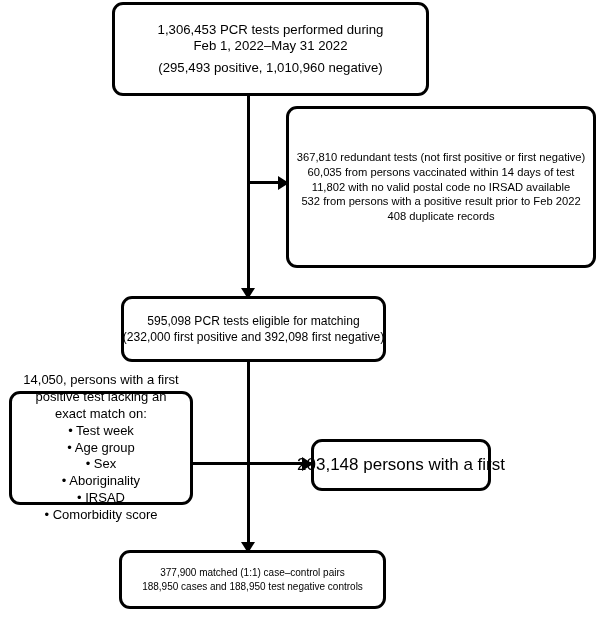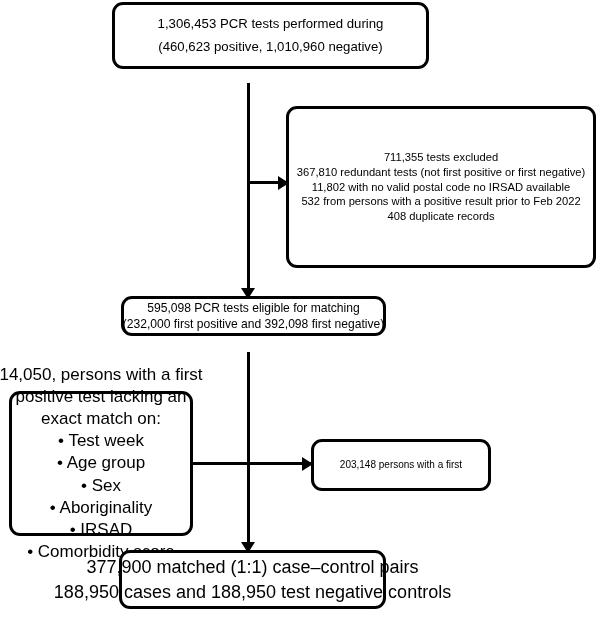--- a/index.html
+++ b/index.html
@@ -34,52 +34,52 @@
     color: #000000;
   }
   .node .line {
     display: block;
     white-space: nowrap;
     line-height: 1.18;
   }
 
   
   #node-top {
-    left: 112px; top: 2px; width: 317px; height: 67px;
+    left: 112px; top: 2px; width: 317px; height: 94px;
     font-size: 13.2px;
   }
   #node-top .gap { height: 7px; }
 
   #node-excluded {
     left: 286px; top: 106px; width: 310px; height: 162px;
     font-size: 11.2px;
   }
   #node-excluded .line { line-height: 1.33; }
 
   #node-eligible {
-    left: 121px; top: 296px; width: 265px; height: 40px;
+    left: 121px; top: 296px; width: 265px; height: 66px;
     font-size: 12.1px;
   }
   #node-eligible .line { line-height: 1.34; }
 
   #node-unmatched-pos {
-    left: 9px; top: 391px; width: 184px; height: 145px;
-    font-size: 17px;
+    left: 9px; top: 391px; width: 184px; height: 114px;
+    font-size: 13px;
   }
   #node-unmatched-pos .line { line-height: 1.30; }
 
   #node-unmatched-neg {
     left: 311px; top: 439px; width: 180px; height: 52px;
-    font-size: 10px;
+    font-size: 17px;
   }
   #node-unmatched-neg .line { line-height: 1.34; }
 
   #node-matched {
     left: 119px; top: 550px; width: 267px; height: 59px;
-    font-size: 18px;
+    font-size: 10px;
   }
   #node-matched .line { line-height: 1.34; }
 
   
   .conn {
     position: absolute;
     background: #000000;
     z-index: 1;
   }
   .v { width: 3px; }
@@ -129,27 +129,28 @@
   <div class="conn h" id="branch-lr"></div>
 
   <div class="arrow arrow-right" id="arr-to-excl"></div>
   <div class="arrow arrow-down" id="arr-eligible"></div>
   <div class="arrow arrow-down" id="arr-matched"></div>
   <div class="arrow arrow-right" id="arr-right"></div>
   <div class="arrow arrow-left" id="arr-left"></div>
 
   <div class="node" id="node-top">
     <span class="line">1,306,453 PCR tests performed during</span>
+    <span class="line">Feb 1, 2022–May 31 2022</span>
     <span class="gap"></span>
-    <span class="line">(460,623 positive, 1,010,960 negative)</span>
+    <span class="line">(295,493 positive, 1,010,960 negative)</span>
   </div>
 
   <div class="node" id="node-excluded">
-    <span class="line">711,355 tests excluded</span>
     <span class="line">367,810 redundant tests (not first positive or first negative)</span>
+    <span class="line">60,035 from persons vaccinated within 14 days of test</span>
     <span class="line">11,802 with no valid postal code no IRSAD available</span>
     <span class="line">532 from persons with a positive result prior to Feb 2022</span>
     <span class="line">408 duplicate records</span>
   </div>
 
   <div class="node" id="node-eligible">
     <span class="line">595,098 PCR tests eligible for matching</span>
     <span class="line">(232,000 first positive and 392,098 first negative)</span>
   </div>
 

